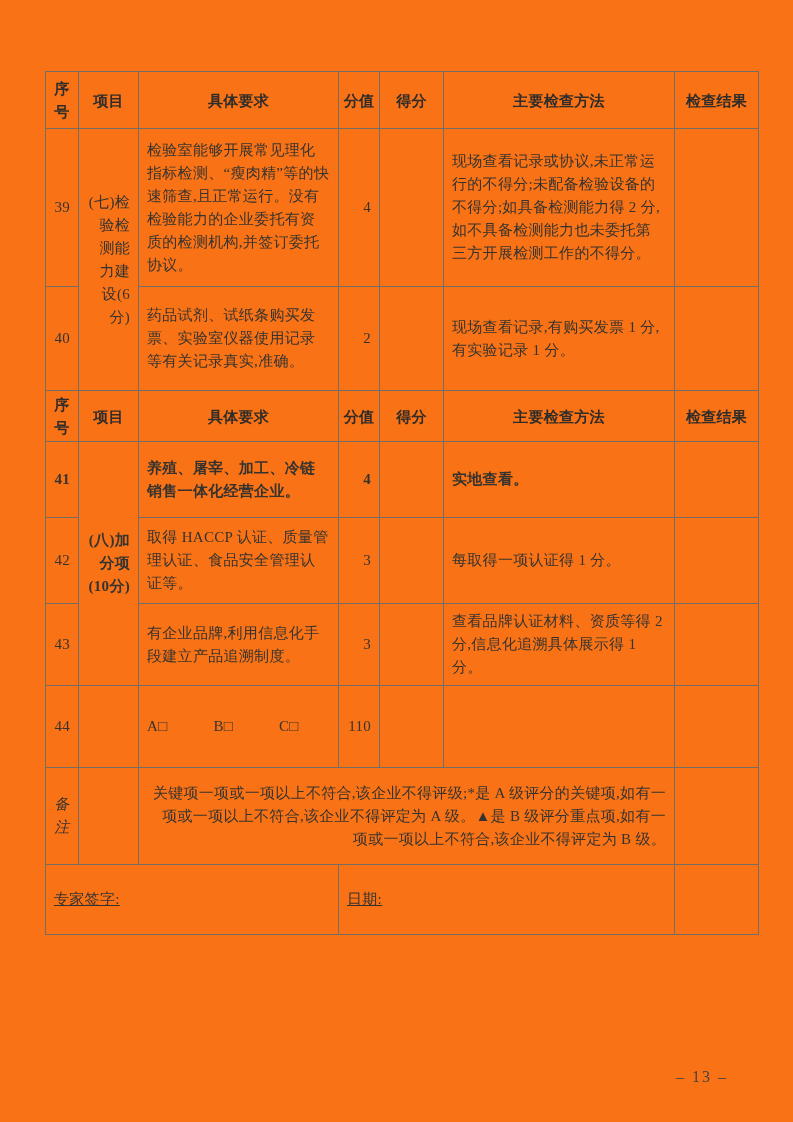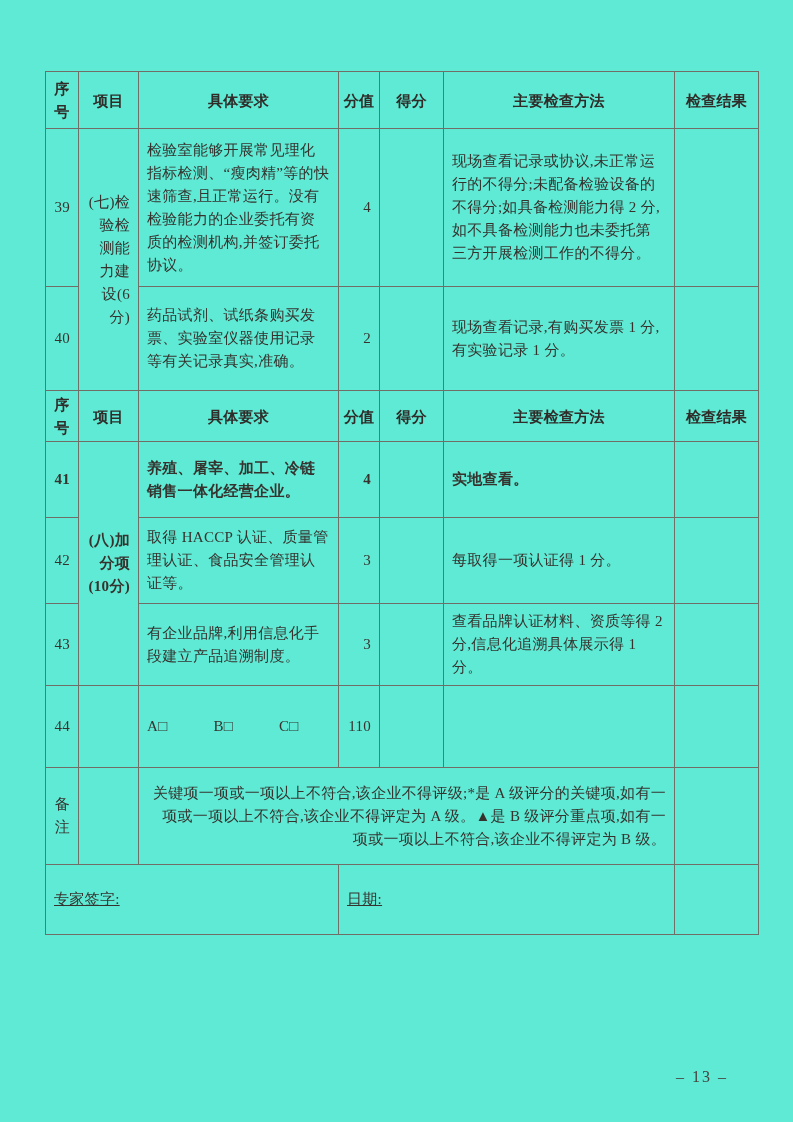--- a/index.html
+++ b/index.html
@@ -1,19 +1,19 @@
 <!DOCTYPE html>
 <html><head>
 <meta charset="utf-8">
 <style>
   html,body{margin:0;padding:0;background:#e8e8e8;}
   .page{
     position:relative;
     width:793px;height:1122px;
-    background:#5eead4;
+    background:#f97316;
     font-family:"Liberation Serif","DejaVu Serif",serif;
     color:#36332f;
     overflow:hidden;
     box-shadow:0 0 6px rgba(0,0,0,.25);
   }
   table.score-table{
     position:absolute;left:45px;top:71px;
     width:713px;
     border-collapse:collapse;
     table-layout:fixed;
@@ -33,21 +33,21 @@
     font-weight:bold;
     text-align:center;
     padding:2px 3px;
     font-size:15px;
     color:#2f2c29;
   }
   .th-score{padding:2px 11px;}
   .c{text-align:right;}
   .item-cell{text-align:right;padding:4px 2px;}
   .req-cell,.method-cell{text-align:left;}
-  .remark-label{text-align:right;padding:4px 6px;}
+  .remark-label{text-align:center;padding:4px 6px;font-style:italic;}
   .remark-text{text-align:right;padding:6px 10px;}
   .sign-cell,.date-cell{text-align:left;vertical-align:middle;padding:6px 12px;text-decoration:underline;}
   tr.rh-header1{height:57px;}
   tr.rh-39{height:158px;}
   tr.rh-40{height:104px;}
   tr.rh-header2{height:48px;}
   tr.rh-41{height:76px;font-weight:bold;}
   tr.rh-42{height:86px;}
   tr.rh-43{height:82px;}
   tr.rh-44{height:82px;}

